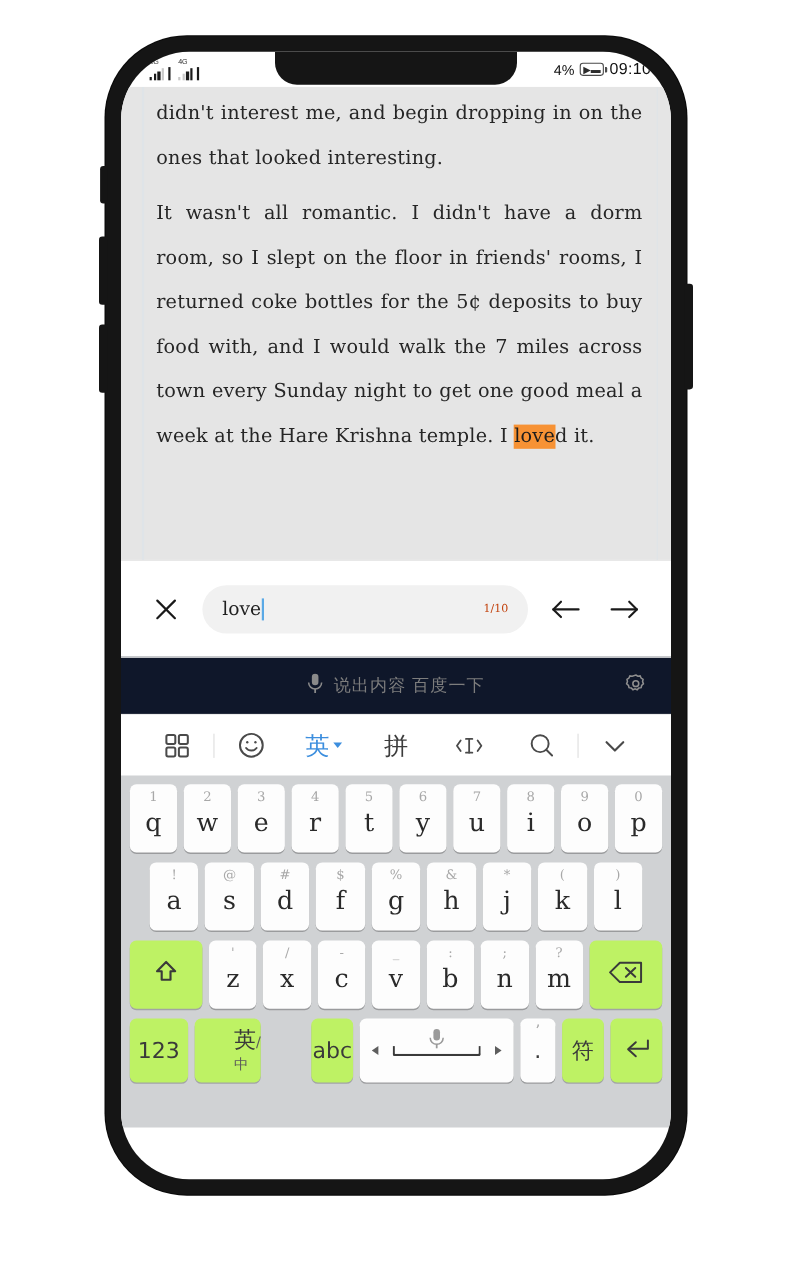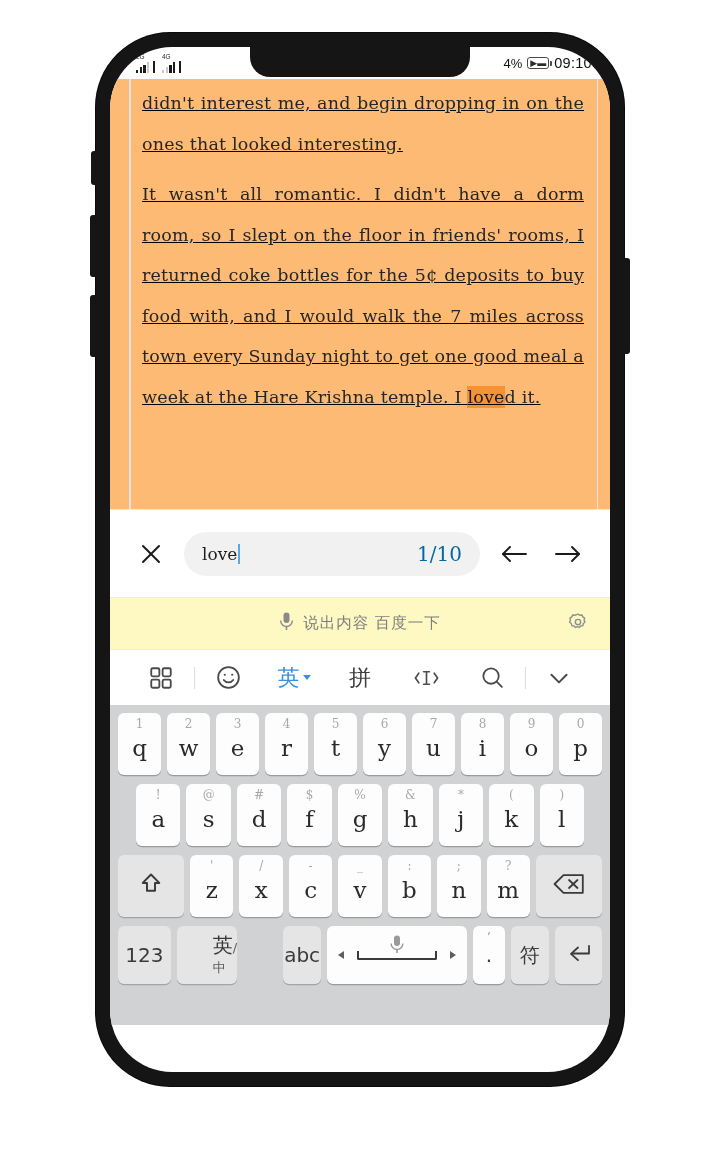--- a/index.html
+++ b/index.html
@@ -83,24 +83,23 @@
     content: ""; position: absolute; right: -3.6px; top: 3px;
     width: 2.2px; height: 5px; background: #4a4a4a; border-radius: 0 1px 1px 0;
   }
   .batt .bolt { font-size: 9px; color: #2c2c2c; line-height: 1; }
   #clock { font-size: 14.5px; color: #111; letter-spacing: 0.3px; }
 
   
   #reader {
     position: relative;
     height: 430px;
-    background: #fdba74;
+    background: #e5e5e5;
     padding: 4px 20px 0 26px;
     overflow: hidden;
-    text-decoration: underline;
   }
   #margin-line-l, #margin-line-r {
     position: absolute; top: 0; bottom: 0; width: 1.5px; background: #dfe4e8;
   }
   #margin-line-l { left: 19px; }
   #margin-line-r { right: 12px; }
 
   .para {
     font-family: "DejaVu Serif", "Liberation Serif", serif;
     font-size: 17.5px;
@@ -128,27 +127,27 @@
     flex: 1; height: 44px;
     background: #f1f1f1; border-radius: 22px;
     display: flex; align-items: center;
     padding: 0 18px;
   }
   #find-value {
     font-family: "DejaVu Serif", "Liberation Serif", serif;
     font-size: 17px; color: #1f1f1f;
   }
   #caret { display: inline-block; width: 2px; height: 20px; background: #5aa9e6; margin-left: 1px; vertical-align: -4px; }
-  #find-count { margin-left: auto; font-size: 20px; color: #0369a1; font-family: "DejaVu Serif", "Liberation Serif", serif; }
+  #find-count { margin-left: auto; font-size: 10px; color: #c2410c; font-family: "DejaVu Serif", "Liberation Serif", serif; }
   .nav-arrow { width: 40px; height: 40px; display: flex; align-items: center; justify-content: center; }
 
   
   #voice-bar {
     height: 52px;
-    background: #fef9c3;
+    background: #0f172a;
     border-top: 1px solid #ededed;
     display: flex; align-items: center; justify-content: center;
     position: relative;
   }
   #voice-inner { display: flex; align-items: center; gap: 9px; }
   #voice-text { font-size: 15.5px; color: #7d7d7d; letter-spacing: 1px; }
   #voice-gear { position: absolute; right: 22px; top: 50%; transform: translateY(-50%); }
 
   
   #kb-toolbar {
@@ -190,21 +189,21 @@
     font-family: "DejaVu Serif", "Liberation Serif", serif;
     font-size: 23px; color: #2a2a2a; line-height: 1;
     margin-top: 8px;
   }
   .key .hint {
     position: absolute; top: 5px; left: 0; right: 0;
     text-align: center;
     font-family: "DejaVu Serif", "Liberation Serif", serif;
     font-size: 12px; color: #a8a8a8; line-height: 1;
   }
-  .key.gray { background: #e5e5e5; box-shadow: 0 1.3px 0 rgba(0,0,0,0.22); }
+  .key.gray { background: #bef264; box-shadow: 0 1.3px 0 rgba(0,0,0,0.22); }
   .key.gray .lbl { color: #3a3a3a; margin-top: 0; }
 
   .key.shift, .key.bksp { flex: 1.52; }
   .key.shift .lbl, .key.bksp .lbl { margin-top: 0; }
 
   
   .krow.r4 .key { height: 58px; }
   .key.k123 { flex: 1.32; }
   .key.kenzh { flex: 1.05; }
   .key.kabc { flex: 0.95; margin-left: 40px; }

